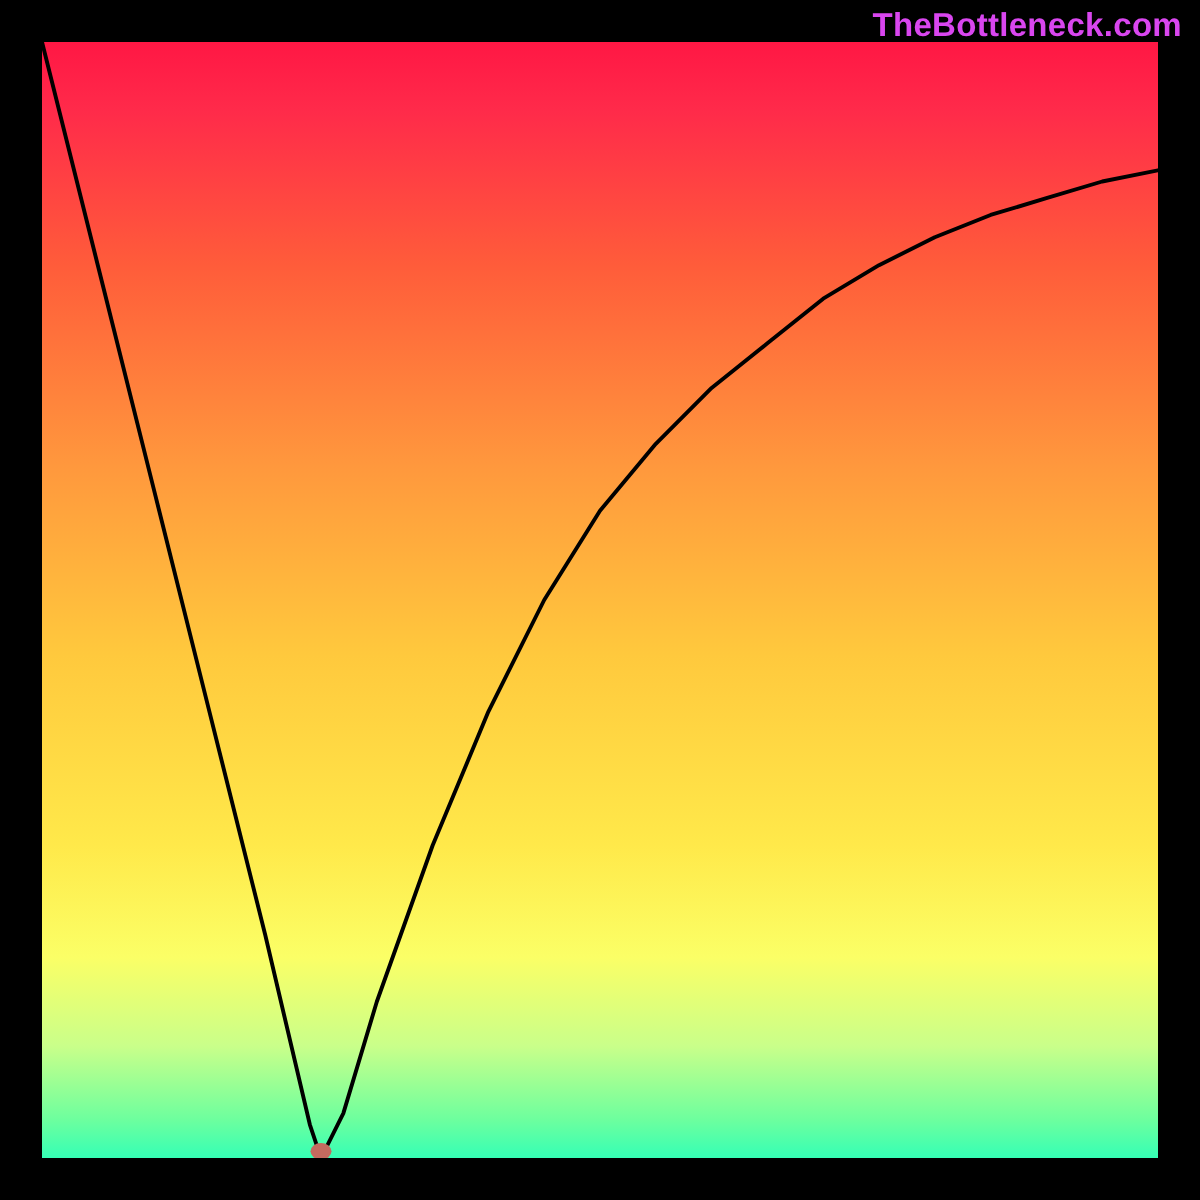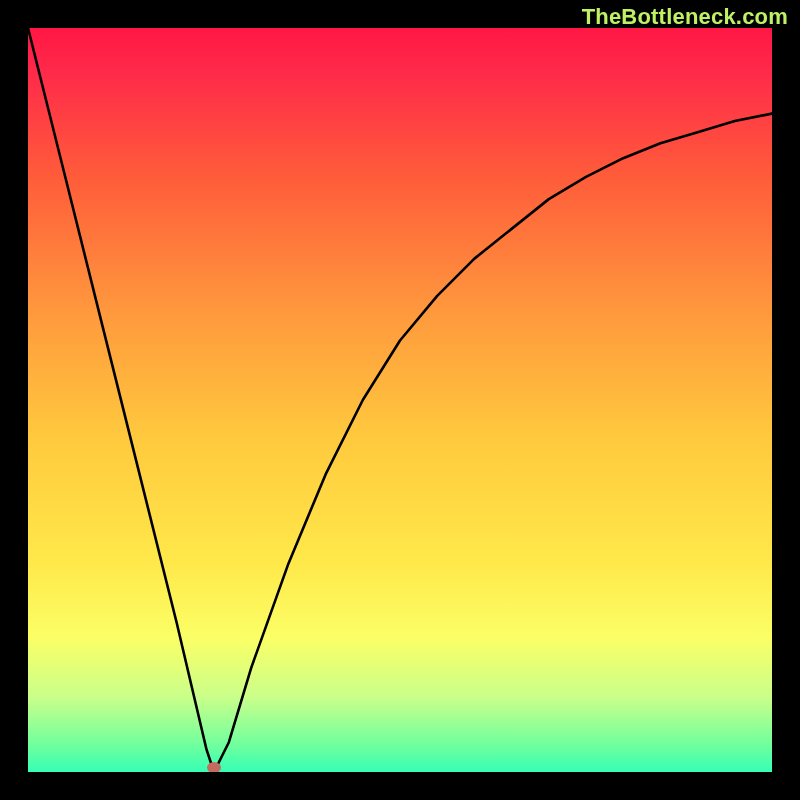--- a/index.html
+++ b/index.html
@@ -21,21 +21,21 @@
     left: 28px;
     top: 28px;
     width: 744px;
     height: 744px;
     overflow: hidden;
   }
   .watermark {
     position: absolute;
     top: 4px;
     right: 12px;
-    color: #bef264;
+    color: #d946ef;
     font-size: 22px;
     font-weight: 600;
     letter-spacing: 0.2px;
     z-index: 5;
     user-select: none;
   }
   svg { display: block; }
 </style>
 </head>
 <body>

